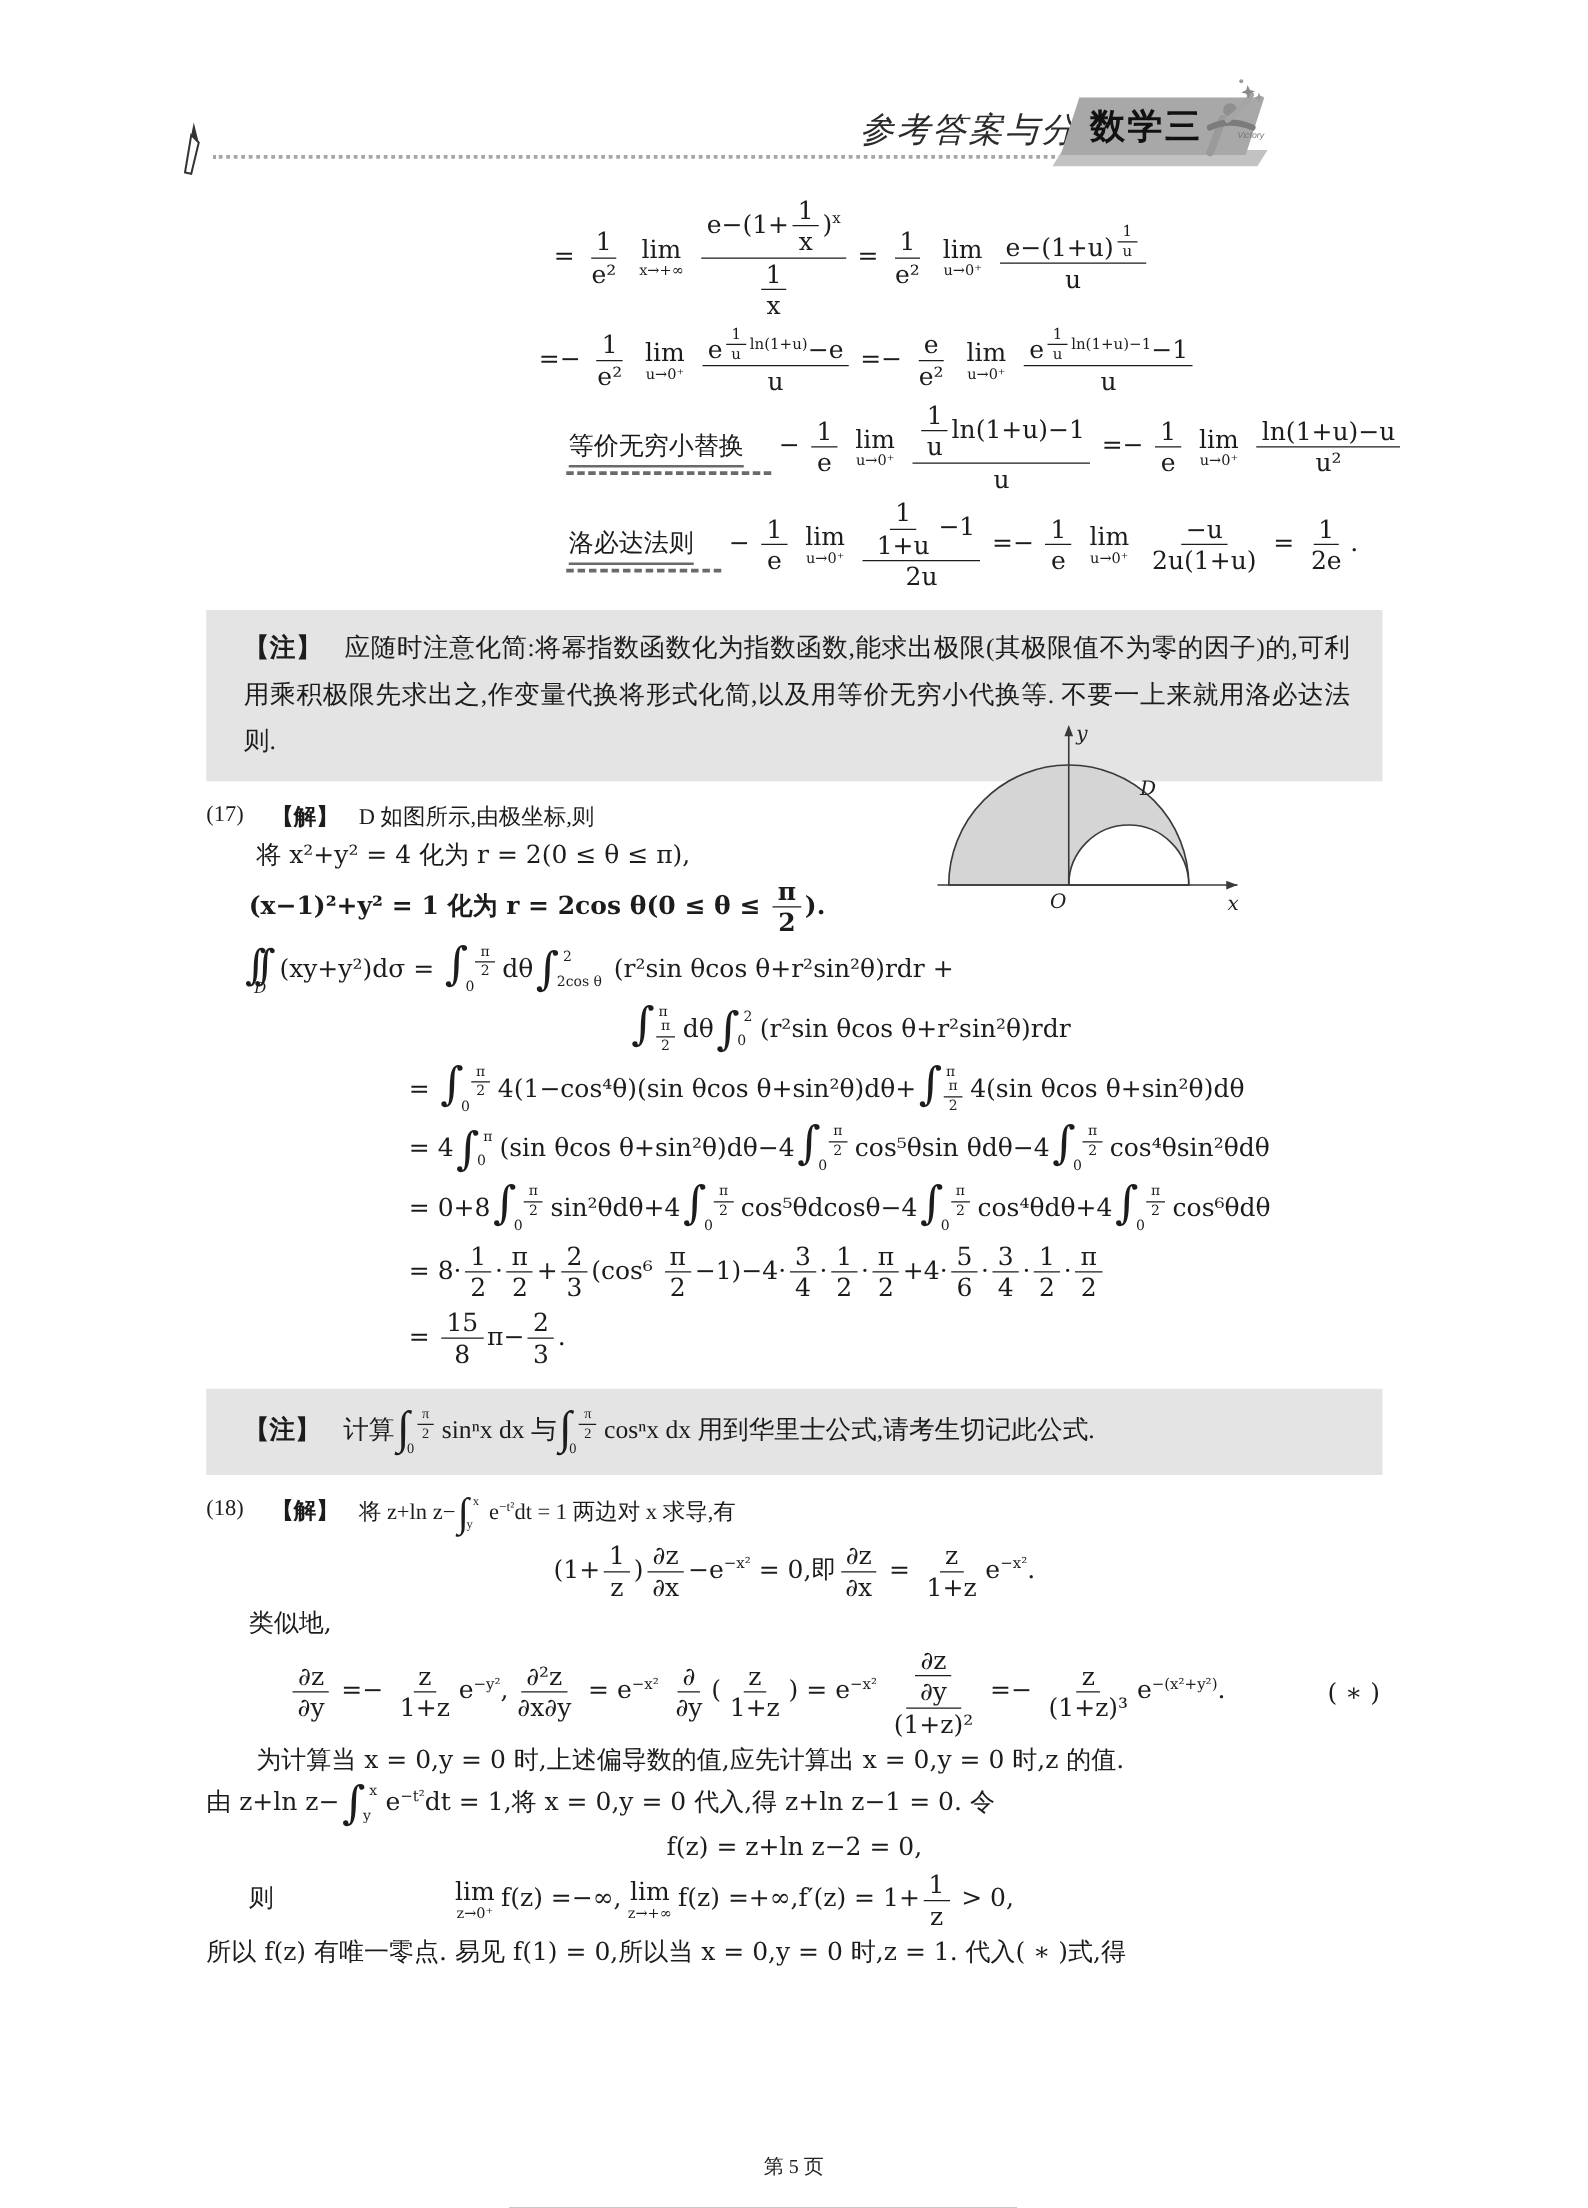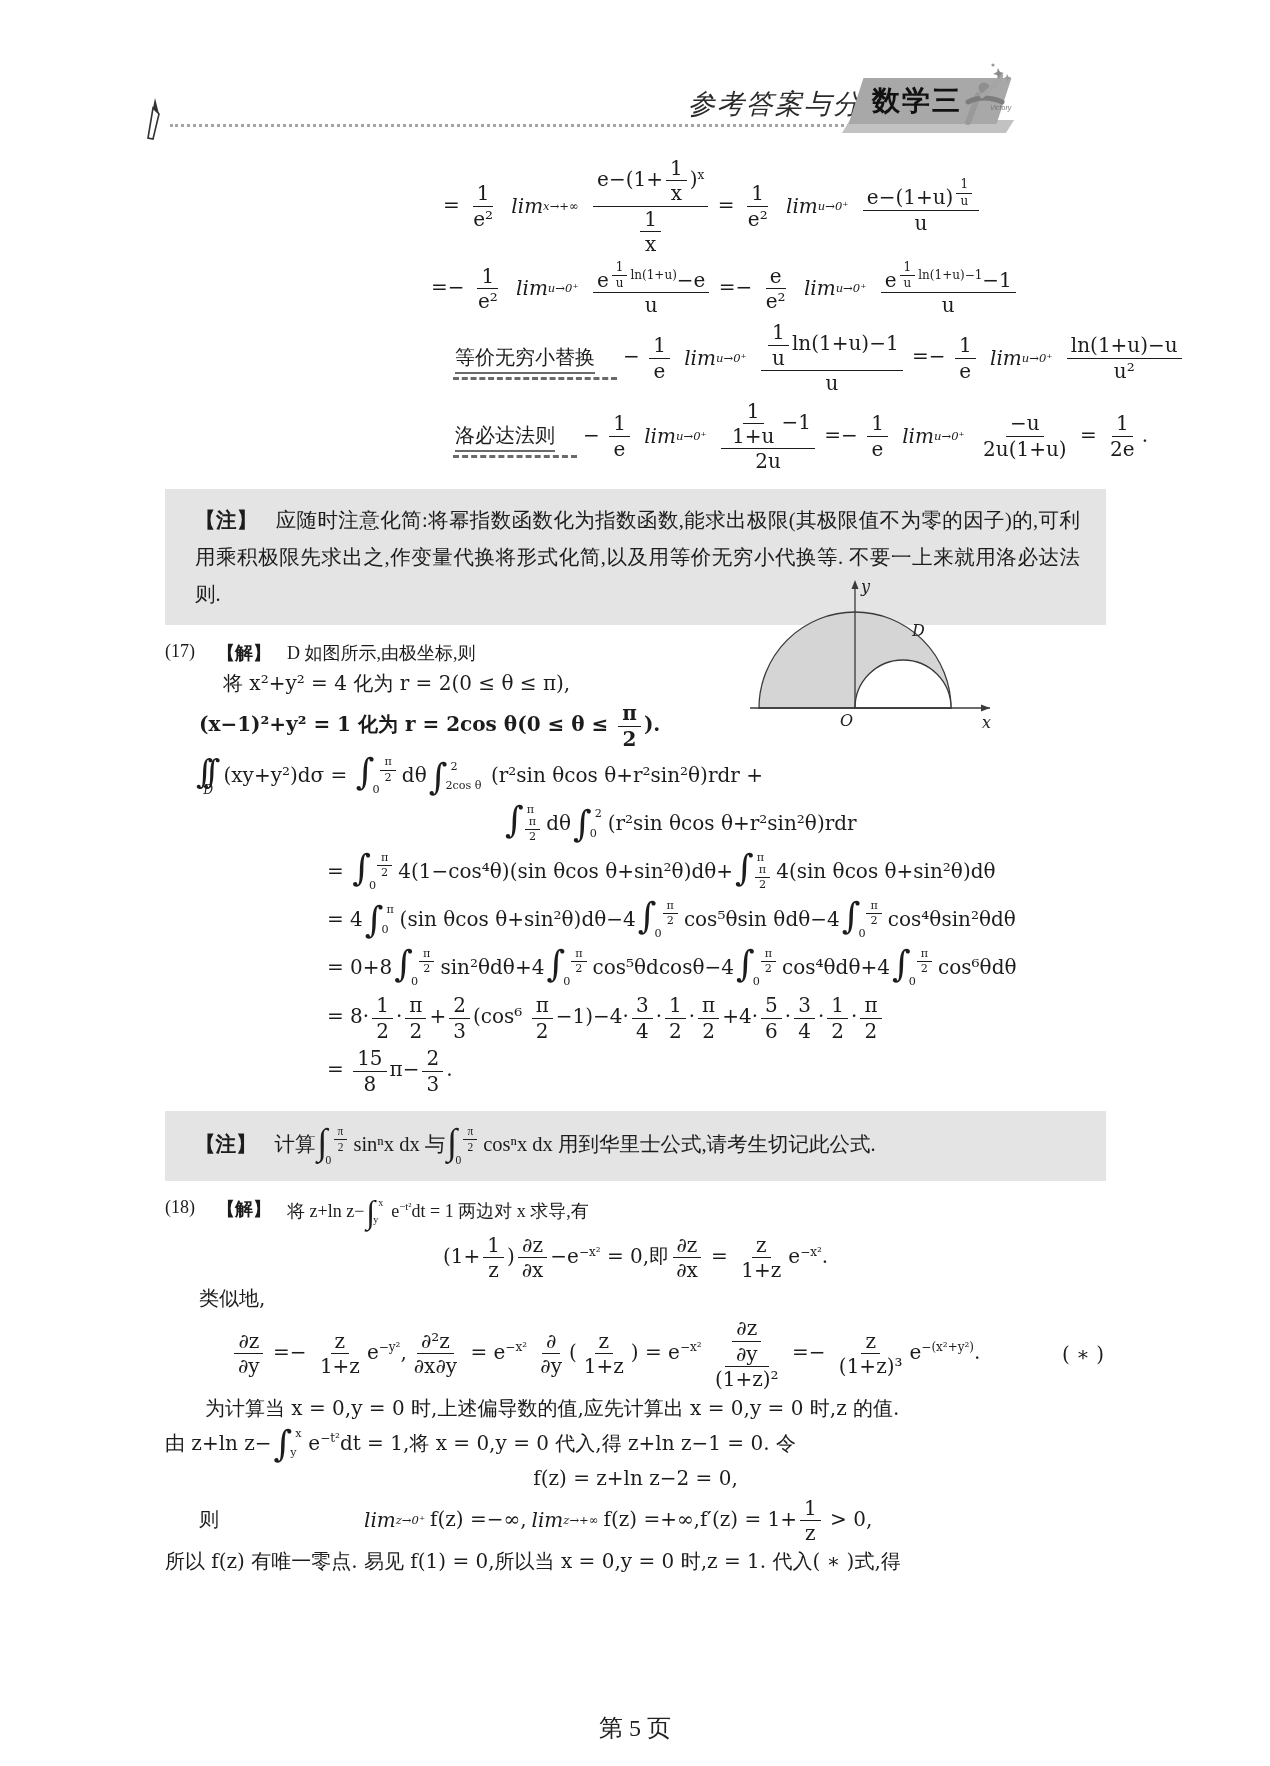--- a/index.html
+++ b/index.html
@@ -23,22 +23,22 @@
          font-family:"DejaVu Serif","Liberation Serif",serif;}
   .mline.center{text-align:center;white-space:pre;}
   .mstar{position:relative;}
   .mstar .tag{position:absolute;right:2px;top:50%;transform:translateY(-50%);white-space:pre;}
   
   .mfrac{display:inline-flex;flex-direction:column;align-items:center;vertical-align:middle;
          margin:0 3px;line-height:1.12;text-align:center;}
   .mfrac .mnum{display:block;border-bottom:1.5px solid #1c1c1c;padding:0 4px 1px;}
   .mfrac .mden{display:block;padding:1px 4px 0;}
   
-  .mlim{display:inline-flex;flex-direction:row;align-items:center;vertical-align:middle;
-        margin:0 5px;line-height:1;font-style:italic;}
+  .mlim{display:inline-flex;flex-direction:column;align-items:center;vertical-align:middle;
+        margin:0 5px;line-height:1;}
   .mlim .lw{line-height:1.05;}
   .mlim .lb{font-size:0.58em;line-height:1;margin-top:1px;}
   
   .mint{display:inline-flex;vertical-align:middle;margin:0 2px;}
   .mint .ig{font-size:1.8em;line-height:0.95;}
   .mint .lims{display:inline-flex;flex-direction:column;justify-content:space-between;
               font-size:0.56em;line-height:1.05;padding:1px 1px 2px 0;min-width:13px;}
   .mint .lims .hi{margin-left:3px;}
   .mint .lims .lo{margin-left:-2px;}
   
@@ -60,21 +60,21 @@
   .note-box .nbody{white-space:normal;}
   
   .phead{display:flex;align-items:flex-start;margin:14px 0 6px;font-size:18px;}
   .phead .pnum{width:52px;}
   .phead .plbl{font-weight:bold;margin-right:16px;font-family:"Liberation Sans",sans-serif;}
   .phead .pbody{flex:1;}
   
   .fig{position:absolute;left:748px;top:570px;}
   .fig text{font-family:"DejaVu Serif",serif;font-style:italic;font-size:16px;fill:#222;}
   
-  .footer{position:absolute;left:0;width:100%;bottom:22px;text-align:center;font-size:24px;color:#222;}
+  .footer{position:absolute;left:0;width:100%;bottom:22px;text-align:center;font-size:16px;color:#222;}
 </style>
 </head>
 <body>
 
 <div class="page">
 
   <svg class="hdr-pen" width="34" height="46" viewBox="0 0 34 46">
     <path d="M8 44 L13 14 L19 20 L13 45 Z" fill="none" stroke="#333" stroke-width="1.6"></path>
     <path d="M13 14 L15 4 L19 20 Z" fill="#333"></path>
   </svg>
@@ -98,21 +98,21 @@
       <div class="mline" style="margin-left: 278px;">= <span class="mfrac"><span class="mnum">1</span><span class="mden">e²</span></span> <span class="mlim"><span class="lw">lim</span><span class="lb">x→+∞</span></span> <span class="mfrac"><span class="mnum">e−(1+<span class="mfrac"><span class="mnum">1</span><span class="mden">x</span></span>)<sup class="msup">x</sup></span><span class="mden"><span class="mfrac"><span class="mnum">1</span><span class="mden">x</span></span></span></span> = <span class="mfrac"><span class="mnum">1</span><span class="mden">e²</span></span> <span class="mlim"><span class="lw">lim</span><span class="lb">u→0⁺</span></span> <span class="mfrac"><span class="mnum">e−(1+u)<sup class="msup"><span class="mfrac"><span class="mnum">1</span><span class="mden">u</span></span></sup></span><span class="mden">u</span></span></div>
       <div class="mline" style="margin-left: 266px;">=− <span class="mfrac"><span class="mnum">1</span><span class="mden">e²</span></span> <span class="mlim"><span class="lw">lim</span><span class="lb">u→0⁺</span></span> <span class="mfrac"><span class="mnum">e<sup class="msup"><span class="mfrac"><span class="mnum">1</span><span class="mden">u</span></span>ln(1+u)</sup>−e</span><span class="mden">u</span></span> =− <span class="mfrac"><span class="mnum">e</span><span class="mden">e²</span></span> <span class="mlim"><span class="lw">lim</span><span class="lb">u→0⁺</span></span> <span class="mfrac"><span class="mnum">e<sup class="msup"><span class="mfrac"><span class="mnum">1</span><span class="mden">u</span></span>ln(1+u)−1</sup>−1</span><span class="mden">u</span></span></div>
       <div class="mline" style="margin-left: 288px;"><span class="rz"><span class="rz2">等价无穷小替换</span></span>− <span class="mfrac"><span class="mnum">1</span><span class="mden">e</span></span> <span class="mlim"><span class="lw">lim</span><span class="lb">u→0⁺</span></span> <span class="mfrac"><span class="mnum"><span class="mfrac"><span class="mnum">1</span><span class="mden">u</span></span>ln(1+u)−1</span><span class="mden">u</span></span> =− <span class="mfrac"><span class="mnum">1</span><span class="mden">e</span></span> <span class="mlim"><span class="lw">lim</span><span class="lb">u→0⁺</span></span> <span class="mfrac"><span class="mnum">ln(1+u)−u</span><span class="mden">u²</span></span></div>
       <div class="mline" style="margin-left: 288px;"><span class="rz"><span class="rz2">洛必达法则</span></span>− <span class="mfrac"><span class="mnum">1</span><span class="mden">e</span></span> <span class="mlim"><span class="lw">lim</span><span class="lb">u→0⁺</span></span> <span class="mfrac"><span class="mnum"><span class="mfrac"><span class="mnum">1</span><span class="mden">1+u</span></span>−1</span><span class="mden">2u</span></span> =− <span class="mfrac"><span class="mnum">1</span><span class="mden">e</span></span> <span class="mlim"><span class="lw">lim</span><span class="lb">u→0⁺</span></span> <span class="mfrac"><span class="mnum">−u</span><span class="mden">2u(1+u)</span></span> = <span class="mfrac"><span class="mnum">1</span><span class="mden">2e</span></span>.</div>
       <div class="note-box"><span class="nlbl">【注】</span><span class="nbody">应随时注意化简:将幂指数函数化为指数函数,能求出极限(其极限值不为零的因子)的,可利用乘积极限先求出之,作变量代换将形式化简,以及用等价无穷小代换等. 不要一上来就用洛必达法则.</span></div>
       <div class="phead">
         <span class="pnum">(17)</span>
         <span class="plbl">【解】</span>
         <span class="pbody">D 如图所示,由极坐标,则</span>
       </div>
-      <div class="mline" style="margin-left: 58px;">将 x²+y² = 4 化为 r = 2(0 ≤ θ ≤ π),</div>
+      <div class="mline" style="margin-left: 40px;">将 x²+y² = 4 化为 r = 2(0 ≤ θ ≤ π),</div>
       <div class="mline" style="margin-left: 34px; font-weight: bold;">(x−1)²+y² = 1 化为 r = 2cos θ(0 ≤ θ ≤ <span class="mfrac"><span class="mnum">π</span><span class="mden">2</span></span>).</div>
       <div class="mline" style="margin-left: 28px;"><span class="mint2"><span class="gr"><span>∫</span><span>∫</span></span><span class="sb">D</span></span>(xy+y²)dσ = <span class="mint"><span class="ig">∫</span><span class="lims"><span class="hi"><span class="mfrac"><span class="mnum">π</span><span class="mden">2</span></span></span><span class="lo">0</span></span></span>dθ<span class="mint"><span class="ig">∫</span><span class="lims"><span class="hi">2</span><span class="lo">2cos θ</span></span></span> (r²sin θcos θ+r²sin²θ)rdr +</div>
       <div class="mline" style="margin-left: 338px;"><span class="mint"><span class="ig">∫</span><span class="lims"><span class="hi">π</span><span class="lo"><span class="mfrac"><span class="mnum">π</span><span class="mden">2</span></span></span></span></span>dθ<span class="mint"><span class="ig">∫</span><span class="lims"><span class="hi">2</span><span class="lo">0</span></span></span>(r²sin θcos θ+r²sin²θ)rdr</div>
       <div class="mline" style="margin-left: 162px;">= <span class="mint"><span class="ig">∫</span><span class="lims"><span class="hi"><span class="mfrac"><span class="mnum">π</span><span class="mden">2</span></span></span><span class="lo">0</span></span></span>4(1−cos⁴θ)(sin θcos θ+sin²θ)dθ+<span class="mint"><span class="ig">∫</span><span class="lims"><span class="hi">π</span><span class="lo"><span class="mfrac"><span class="mnum">π</span><span class="mden">2</span></span></span></span></span>4(sin θcos θ+sin²θ)dθ</div>
       <div class="mline" style="margin-left: 162px;">= 4<span class="mint"><span class="ig">∫</span><span class="lims"><span class="hi">π</span><span class="lo">0</span></span></span>(sin θcos θ+sin²θ)dθ−4<span class="mint"><span class="ig">∫</span><span class="lims"><span class="hi"><span class="mfrac"><span class="mnum">π</span><span class="mden">2</span></span></span><span class="lo">0</span></span></span>cos⁵θsin θdθ−4<span class="mint"><span class="ig">∫</span><span class="lims"><span class="hi"><span class="mfrac"><span class="mnum">π</span><span class="mden">2</span></span></span><span class="lo">0</span></span></span>cos⁴θsin²θdθ</div>
       <div class="mline" style="margin-left: 162px;">= 0+8<span class="mint"><span class="ig">∫</span><span class="lims"><span class="hi"><span class="mfrac"><span class="mnum">π</span><span class="mden">2</span></span></span><span class="lo">0</span></span></span>sin²θdθ+4<span class="mint"><span class="ig">∫</span><span class="lims"><span class="hi"><span class="mfrac"><span class="mnum">π</span><span class="mden">2</span></span></span><span class="lo">0</span></span></span>cos⁵θdcosθ−4<span class="mint"><span class="ig">∫</span><span class="lims"><span class="hi"><span class="mfrac"><span class="mnum">π</span><span class="mden">2</span></span></span><span class="lo">0</span></span></span>cos⁴θdθ+4<span class="mint"><span class="ig">∫</span><span class="lims"><span class="hi"><span class="mfrac"><span class="mnum">π</span><span class="mden">2</span></span></span><span class="lo">0</span></span></span>cos⁶θdθ</div>
       <div class="mline" style="margin-left: 162px;">= 8·<span class="mfrac"><span class="mnum">1</span><span class="mden">2</span></span>·<span class="mfrac"><span class="mnum">π</span><span class="mden">2</span></span>+<span class="mfrac"><span class="mnum">2</span><span class="mden">3</span></span>(cos⁶ <span class="mfrac"><span class="mnum">π</span><span class="mden">2</span></span>−1)−4·<span class="mfrac"><span class="mnum">3</span><span class="mden">4</span></span>·<span class="mfrac"><span class="mnum">1</span><span class="mden">2</span></span>·<span class="mfrac"><span class="mnum">π</span><span class="mden">2</span></span>+4·<span class="mfrac"><span class="mnum">5</span><span class="mden">6</span></span>·<span class="mfrac"><span class="mnum">3</span><span class="mden">4</span></span>·<span class="mfrac"><span class="mnum">1</span><span class="mden">2</span></span>·<span class="mfrac"><span class="mnum">π</span><span class="mden">2</span></span></div>
       <div class="mline" style="margin-left: 162px;">= <span class="mfrac"><span class="mnum">15</span><span class="mden">8</span></span>π−<span class="mfrac"><span class="mnum">2</span><span class="mden">3</span></span>.</div>
       <div class="note-box"><span class="nlbl">【注】</span><span class="nbody">计算<span class="mint">
             <span class="ig">∫</span>

